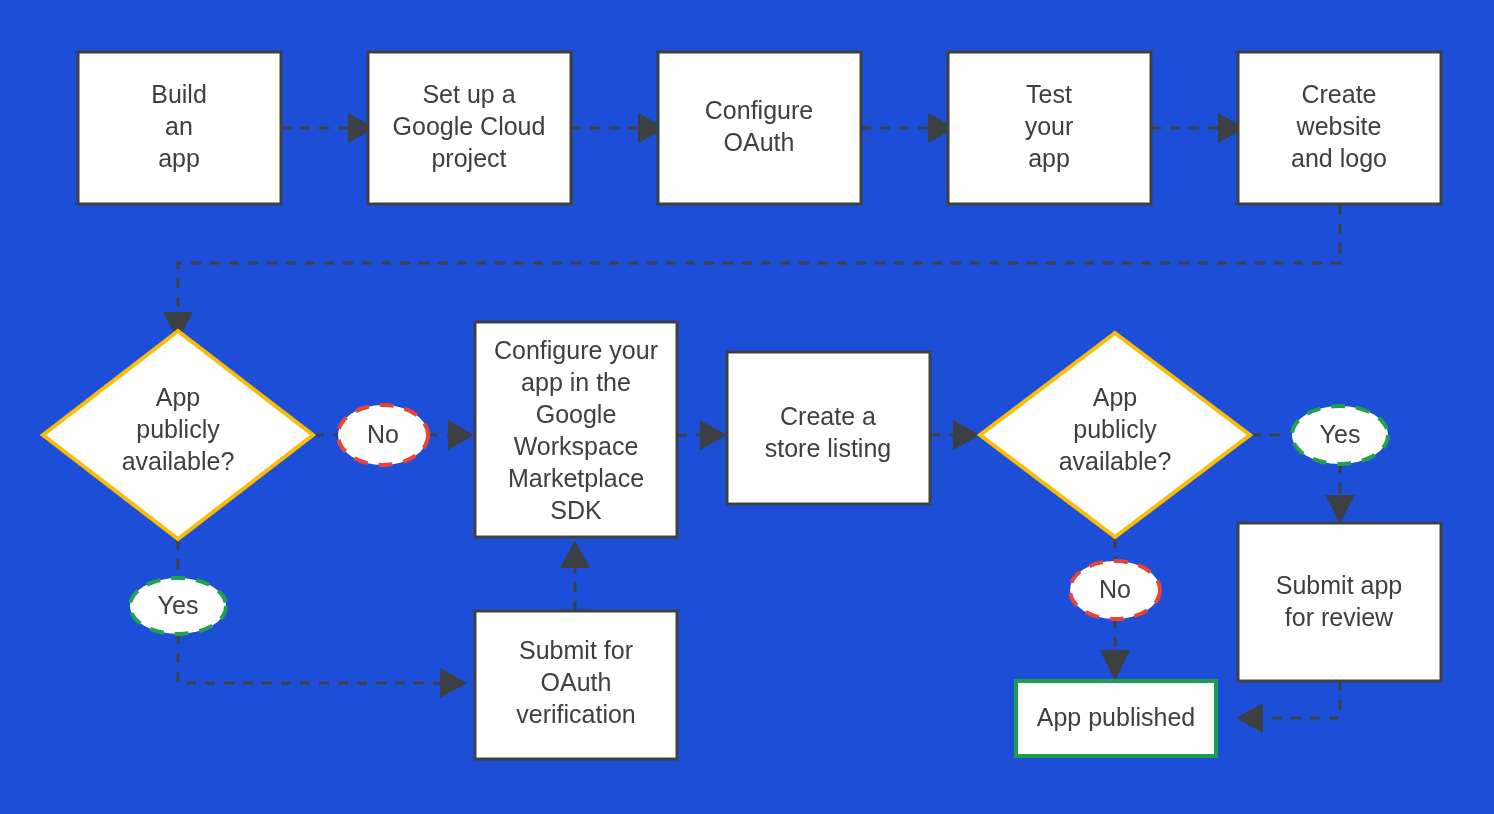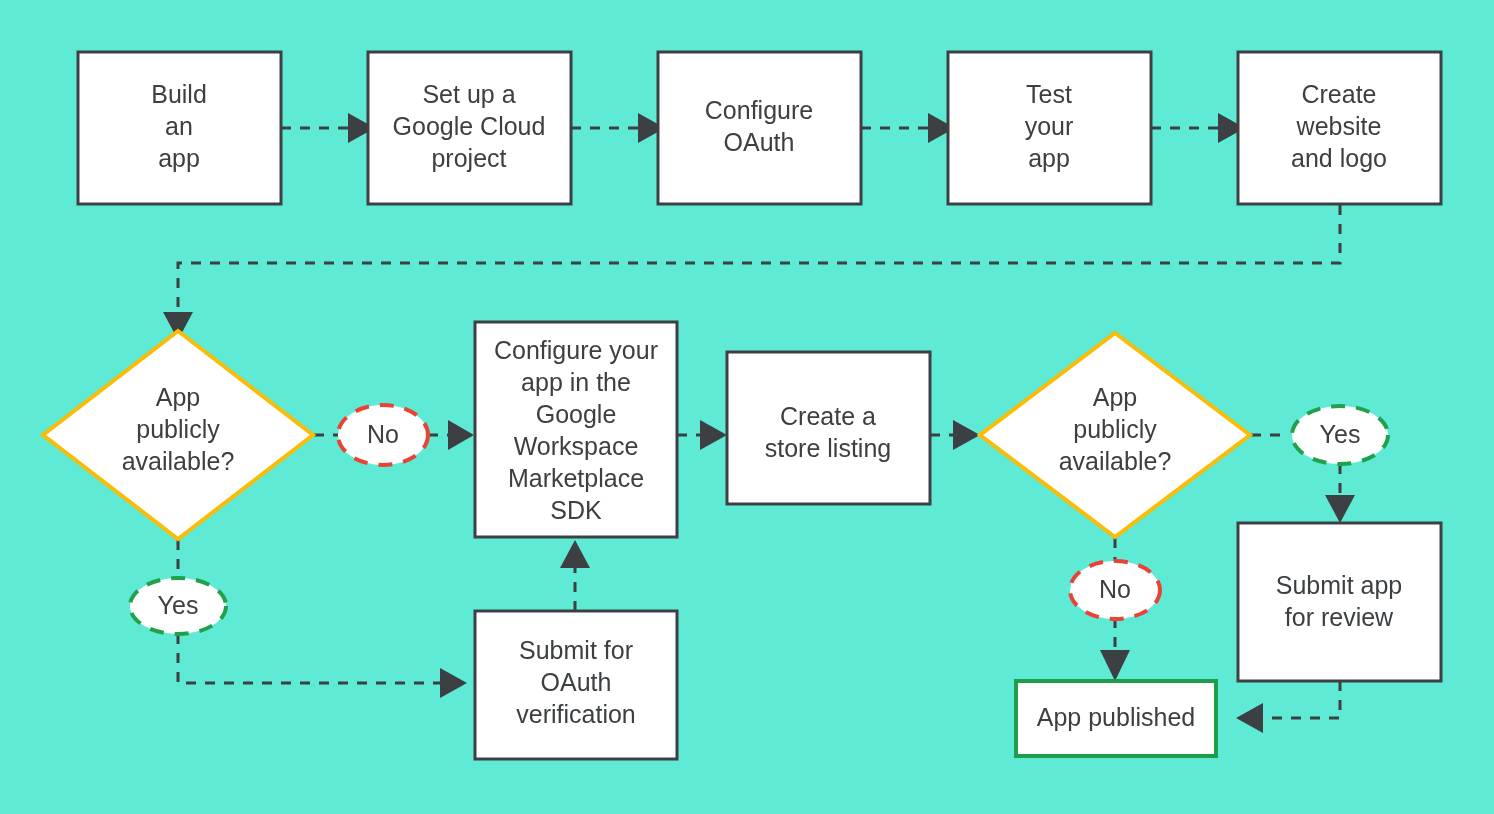--- a/index.html
+++ b/index.html
@@ -10,21 +10,21 @@
   body {
     width: 1494px;
     height: 814px;
     font-family: "Liberation Sans", sans-serif;
     overflow: hidden;
   }
   #flow-root {
     position: relative;
     width: 1494px;
     height: 814px;
-    background: #5eead4;
+    background: #1d4ed8;
   }
   svg.flow-svg {
     position: absolute;
     top: 0;
     left: 0;
     width: 1494px;
     height: 814px;
     display: block;
   }
   .node-text {

